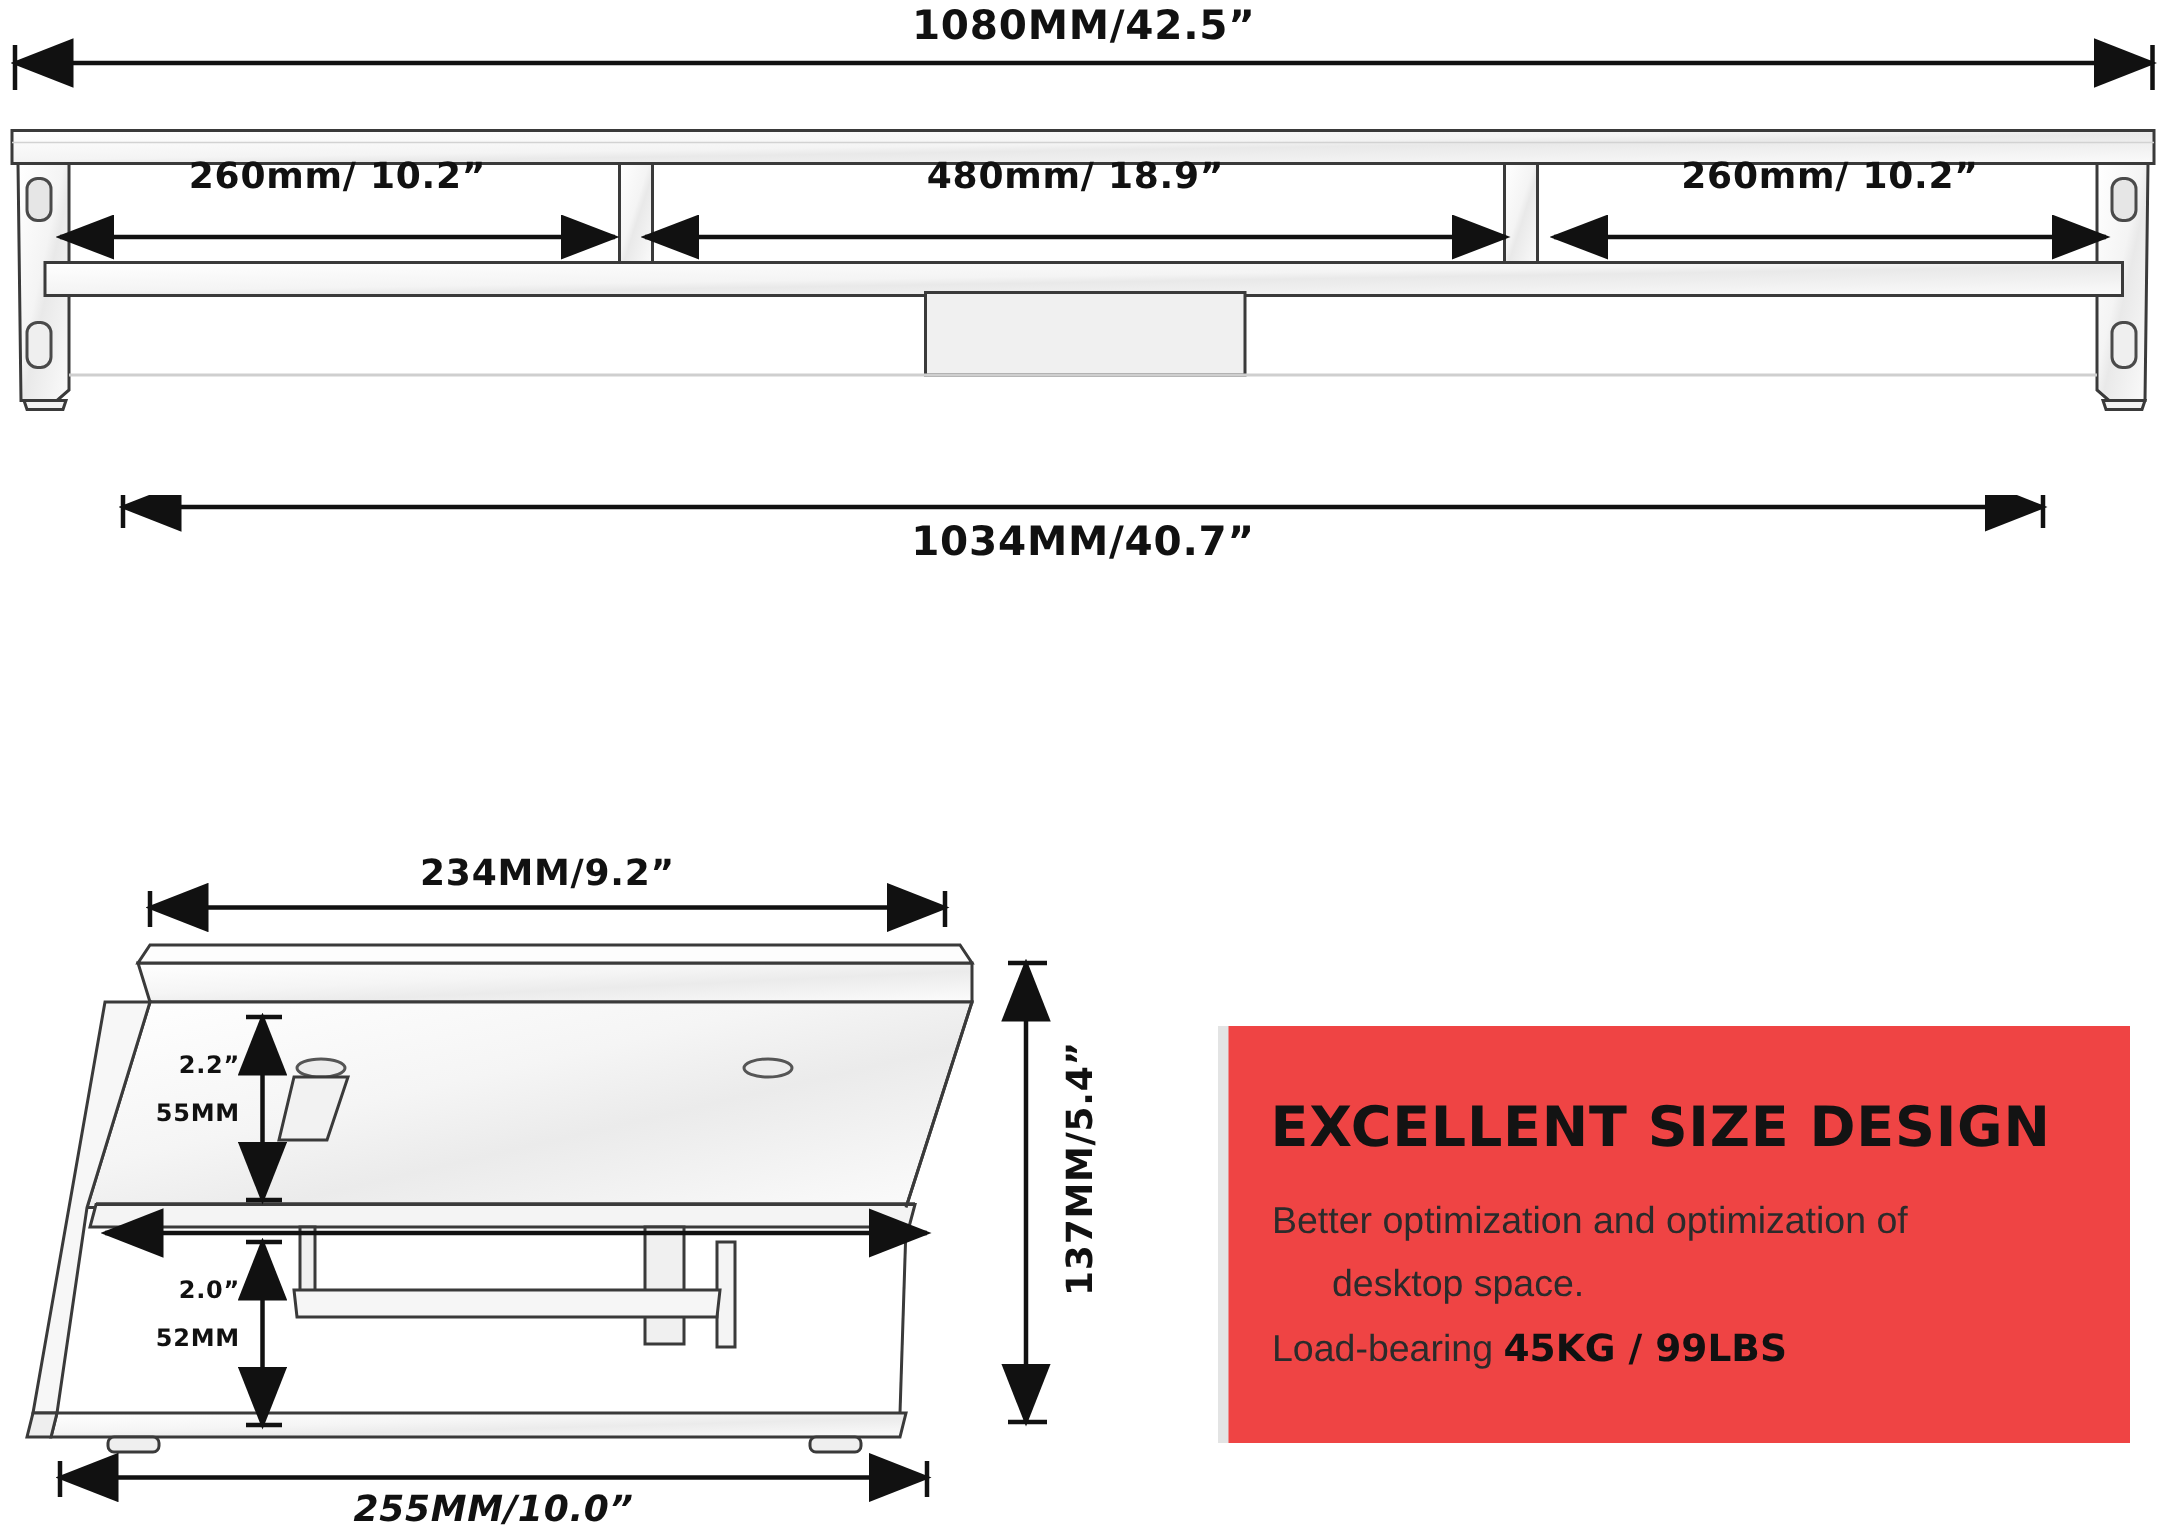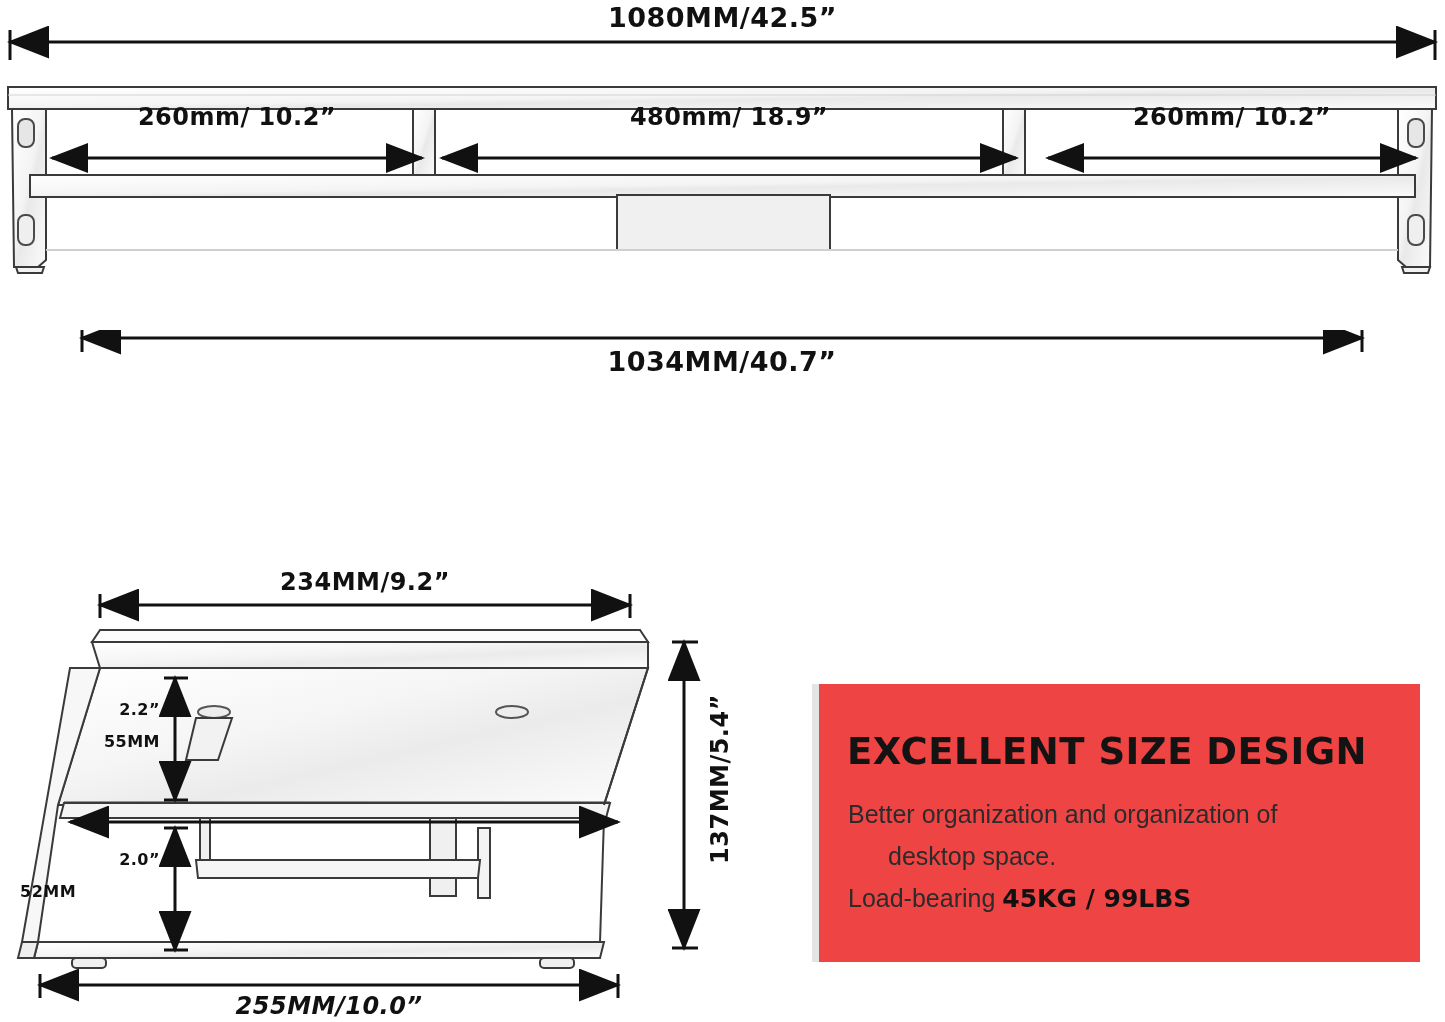--- a/index.html
+++ b/index.html
@@ -142,21 +142,21 @@
           <path d="M14,0 L0,5.5 L14,11 z" fill="#111"></path>
         </marker>
       </defs>
       <line x1="10" y1="42" x2="1435" y2="42" stroke="#111" stroke-width="3" marker-start="url(#aS)" marker-end="url(#aE)"></line>
       <line x1="10" y1="30" x2="10" y2="60" stroke="#111" stroke-width="3"></line>
       <line x1="1435" y1="30" x2="1435" y2="60" stroke="#111" stroke-width="3"></line>
     </svg>
     <div class="abs dim-label dim-big" style="left:0px; top:2px; width:1445px; text-align:center;">1080MM/42.5”</div>
   </div>
 
-  <div class="abs" style="left:12px; top:133px; width:1180px; height:50px;">
+  <div class="abs" style="left:0px; top:133px; width:1180px; height:50px;">
     <svg width="1445" height="50" viewBox="0 0 1445 50">
       <defs>
         <marker id="bE" markerWidth="13" markerHeight="10" refX="12" refY="5" orient="auto">
           <path d="M0,0 L13,5 L0,10 z" fill="#111"></path>
         </marker>
         <marker id="bS" markerWidth="13" markerHeight="10" refX="1" refY="5" orient="auto">
           <path d="M13,0 L0,5 L13,10 z" fill="#111"></path>
         </marker>
       </defs>
 
@@ -259,27 +259,27 @@
 
 
     <div class="abs dim-label dim-med" style="left:40px; top:432px; width:578px; text-align:center;font-style:italic;">255MM/10.0”</div>
 
     <div class="abs dim-label dim-med vert" style="left:610px; top:205px; width:220px; text-align:center; transform:rotate(-90deg);">137MM/5.4”</div>
 
     <div class="abs dim-label dim-small" style="left:20px; top:140px; width:140px; text-align:right;">2.2”</div>
     <div class="abs dim-label dim-small" style="left:20px; top:172px; width:140px; text-align:right;">55MM</div>
 
     <div class="abs dim-label dim-small" style="left:20px; top:290px; width:140px; text-align:right;">2.0”</div>
-    <div class="abs dim-label dim-small" style="left:20px; top:322px; width:140px; text-align:left;">52MM</div>
+    <div class="abs dim-label dim-small" style="left:20px; top:322px; width:140px; text-align:right;">52MM</div>
   </div>
 
   <div class="abs info-box">
     <div class="accent"></div>
     <div class="info-title">EXCELLENT SIZE DESIGN</div>
-    <div class="info-line l1">Better organization and organization of</div>
+    <div class="info-line l1">Better optimization and optimization of</div>
     <div class="info-line l2">desktop space.</div>
     <div class="info-line l3">
       <span>Load-bearing</span>
       <span class="info-strong" style="">45KG / 99LBS</span>
     </div>
   </div>
 
 </div>
 
 </body></html>

